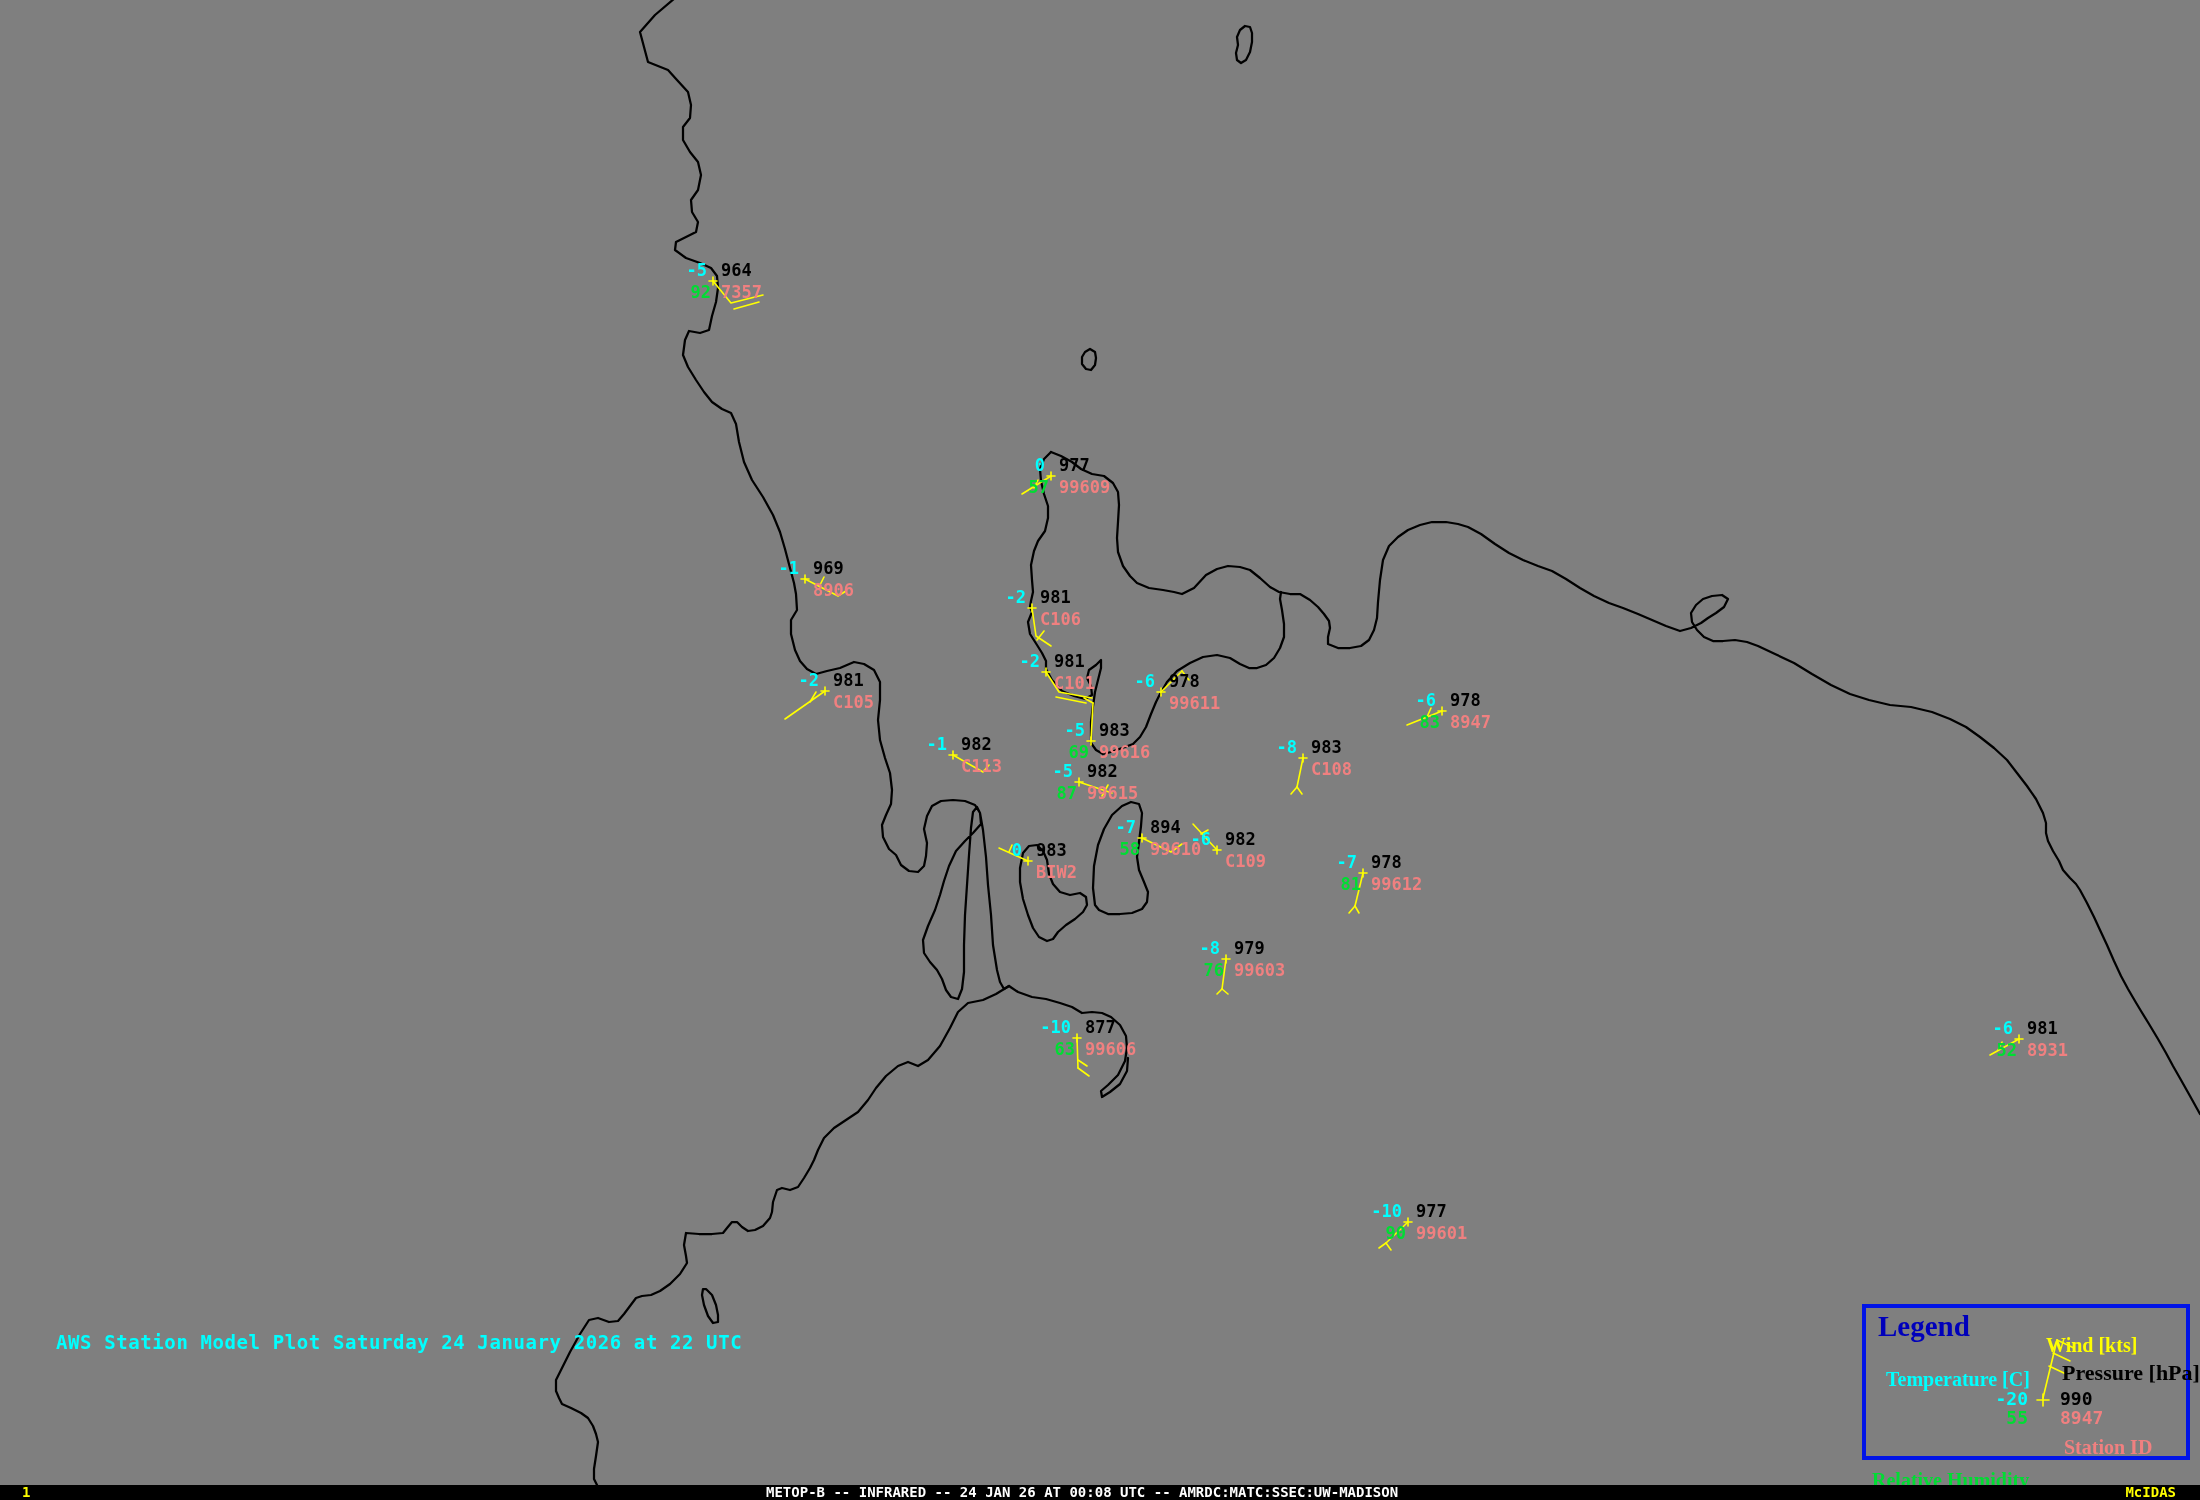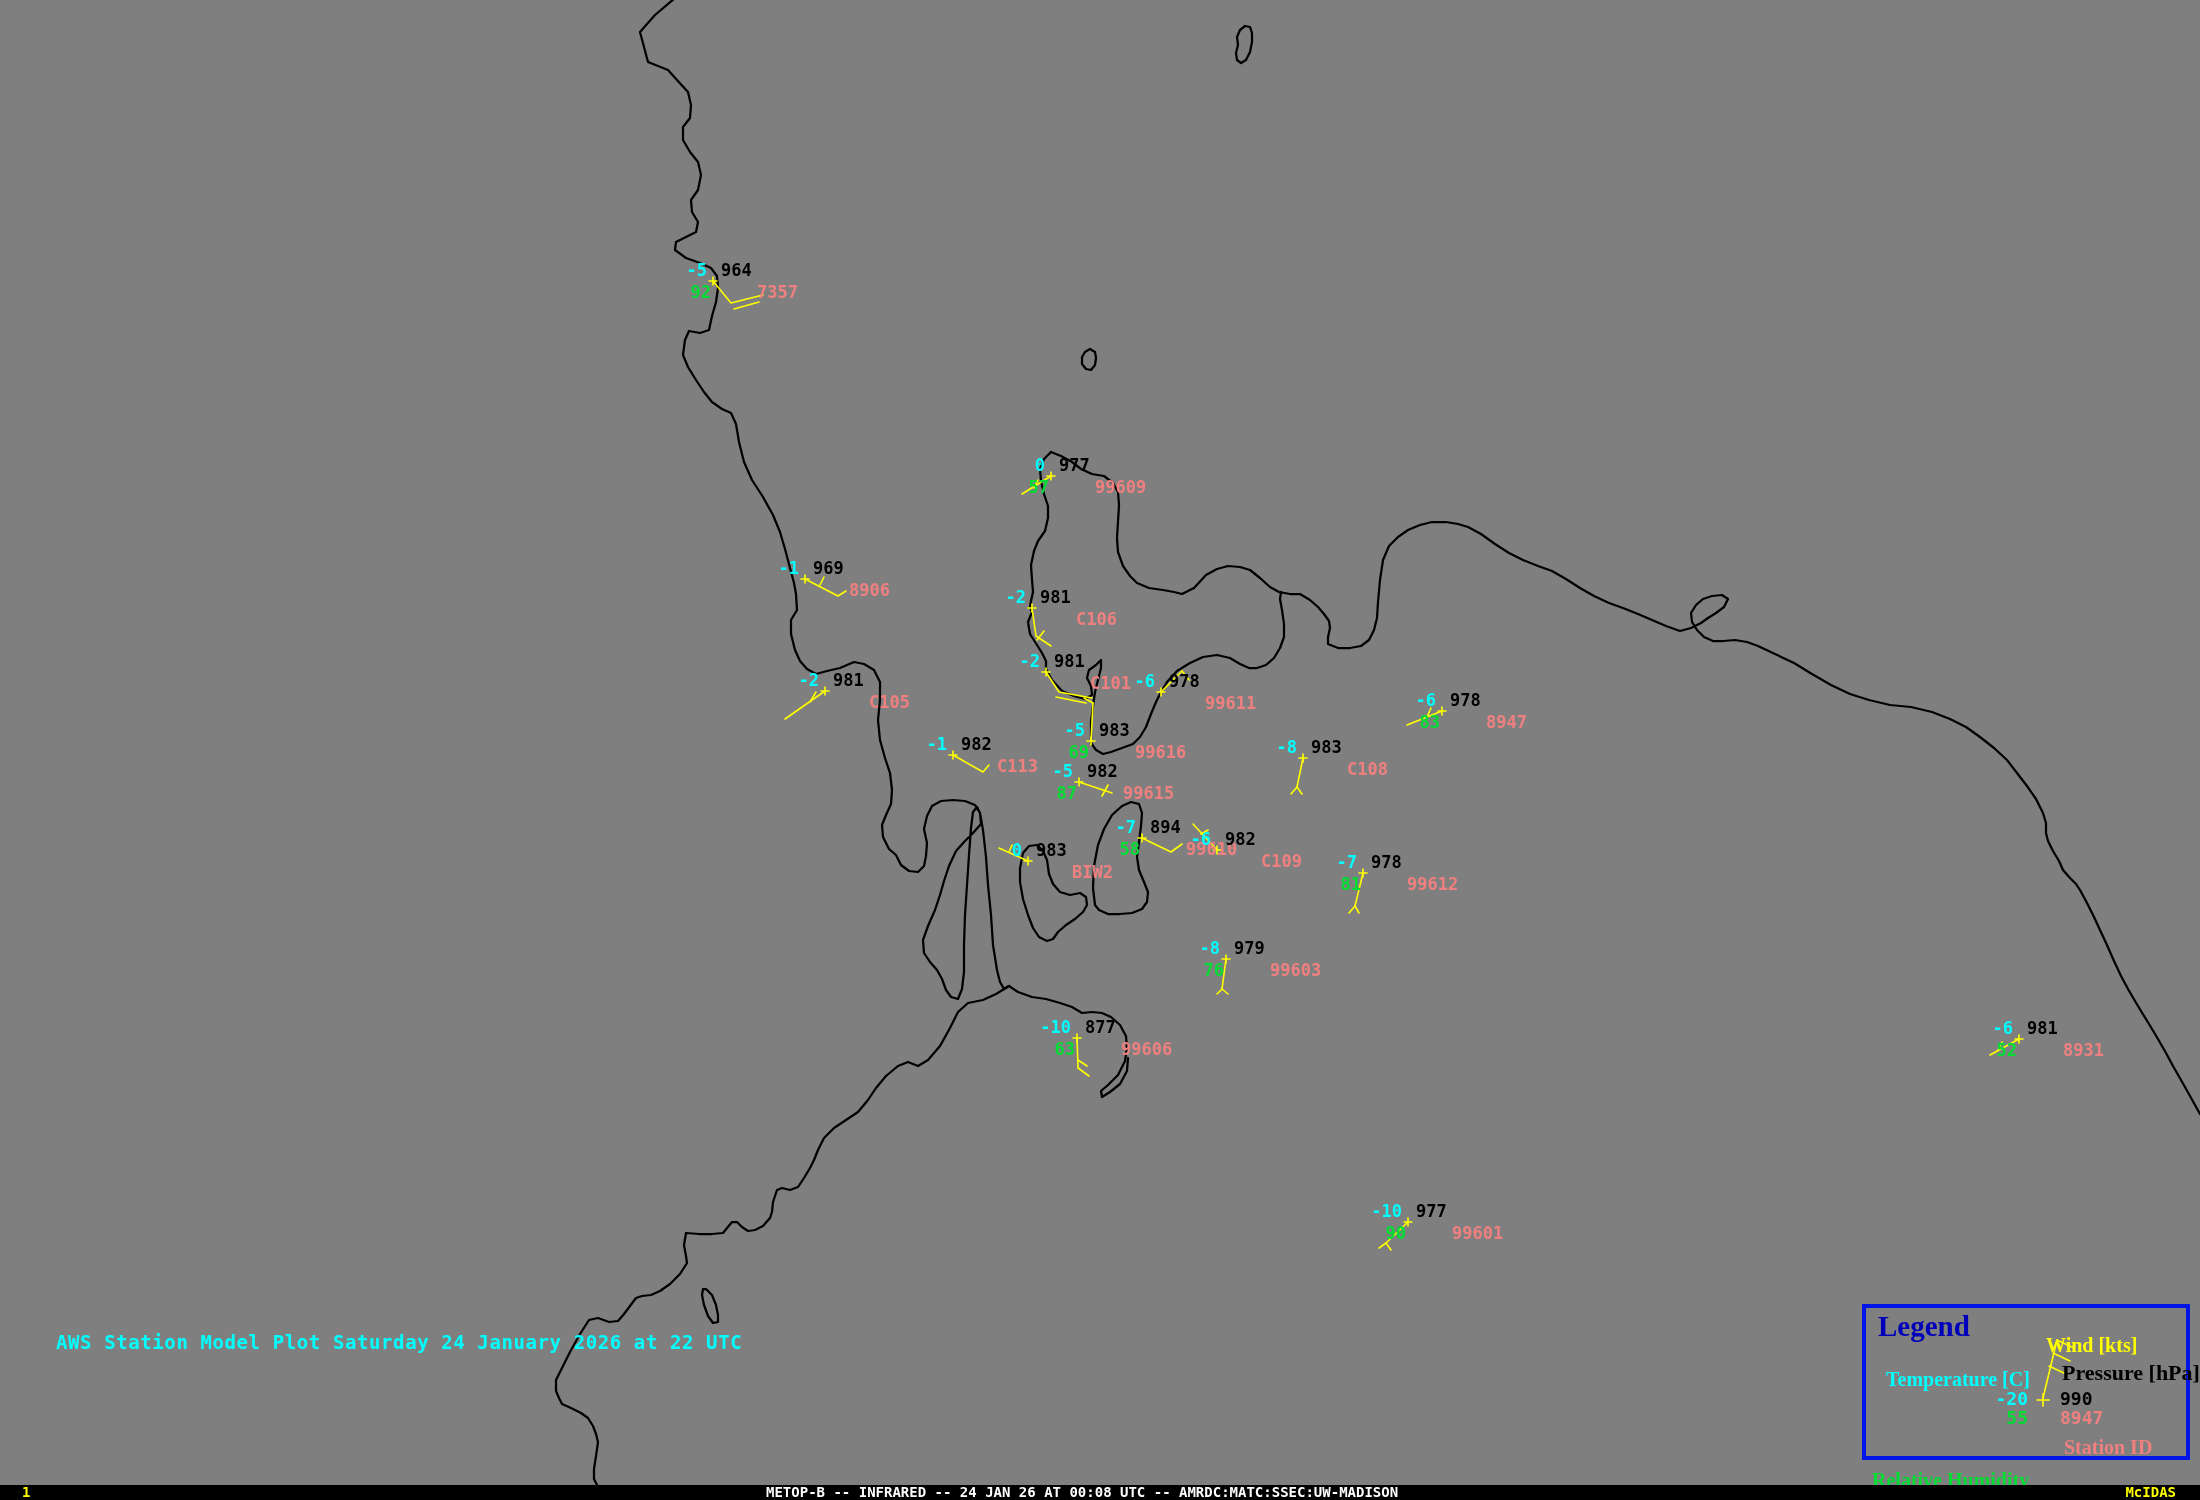--- a/index.html
+++ b/index.html
@@ -12,21 +12,21 @@
   #app{position:relative;width:2200px;height:1500px;background:var(--bg);
        overflow:hidden;font-family:"DejaVu Sans Mono", monospace;}
   #mapsvg{position:absolute;left:0;top:0;}
   .coast{fill:none;stroke:var(--coast);stroke-width:2.25;stroke-linejoin:round;stroke-linecap:round;}
   .barb{fill:none;stroke:var(--wind);stroke-width:1.6;stroke-linejoin:round;stroke-linecap:round;}
   .station{position:absolute;width:264px;height:46px;pointer-events:none;}
   .station span{position:absolute;white-space:pre;font:bold 17px "DejaVu Sans Mono", monospace;line-height:20px;}
   .st-t{right:138px;top:0;color:var(--temp);}
   .st-p{left:140px;top:0;color:var(--pres);}
   .st-h{right:134px;top:22px;color:var(--rh);}
-  .st-i{left:140px;top:22px;color:var(--sid);margin-left:36px;}
+  .st-i{left:140px;top:22px;color:var(--sid);}
   #plot-title{position:absolute;left:56px;top:1331px;color:var(--title);
       font:bold 19px "DejaVu Sans Mono", monospace;letter-spacing:.6px;white-space:pre;}
   #legend{position:absolute;left:1862px;top:1304px;width:320px;height:148px;
       border:4px solid var(--legend-border);}
   #legend div{position:absolute;white-space:pre;}
   .lg-serif{font-family:"Liberation Serif", serif;font-weight:bold;}
   #legend-title{left:12px;top:2px;font-size:29px;color:var(--legend-title);}
   #legend-wind-label{left:180px;top:26px;font-size:20px;color:var(--wind);}
   #legend-temp-label{left:20px;top:60px;font-size:20px;color:var(--temp);}
   #legend-pres-label{left:196px;top:52px;font-size:22px;color:var(--pres);}

